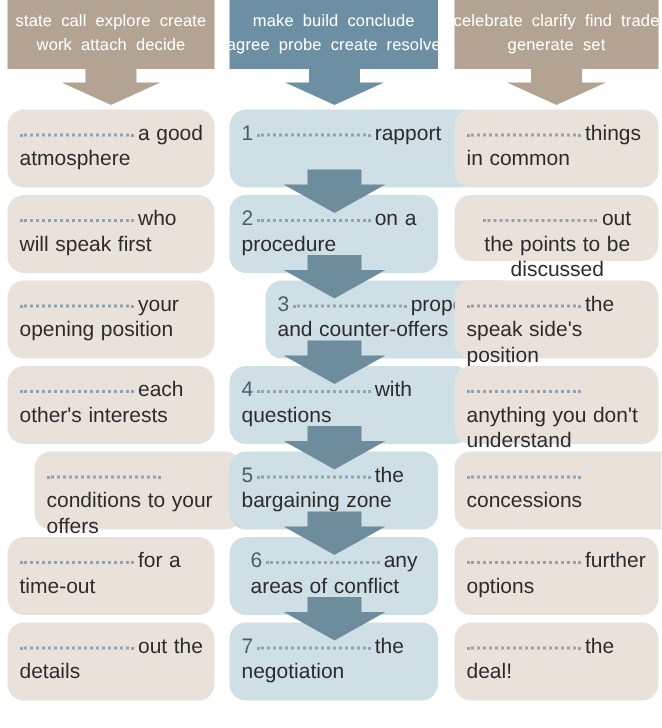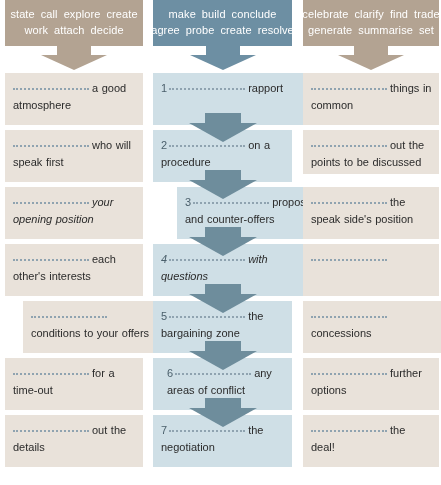--- a/index.html
+++ b/index.html
@@ -83,23 +83,24 @@
   }
   .header-arrow.beige { color: #b3a392; }
   .header-arrow.beige .stem { background: #b3a392; }
   .header-arrow.blue  { color: #6d8fa3; }
   .header-arrow.blue  .stem { background: #6d8fa3; }
 
   
   .box {
     position: relative;
     padding: 7px 7px 7px 8px;
-    font-size: 11px;
+    font-size: 14px;
     line-height: 17px;
     color: #2b2b2b;
+    border-radius: 11px;
   }
   .box.beige { background: #e9e2da; }
   .box.blue  { background: #cfdfe6; }
 
   .box .text {
     display: block;
     word-spacing: 0.5px;
   }
 
   .box .num {
@@ -193,38 +194,37 @@
   <div class="column col-right">
     <div class="verb-header beige">
       <div class="verb-row row-1">
         <span class="verb">celebrate</span>
         <span class="verb">clarify</span>
         <span class="verb">find</span>
         <span class="verb">trade</span>
       </div>
       <div class="verb-row row-2">
         <span class="verb">generate</span>
-        <span class="verb">summarise</span>
         <span class="verb">set</span>
       </div>
     </div>
     <div class="header-arrow beige">
       <div class="stem"></div>
       <div class="head"></div>
     </div>
   </div>
 
   <div id="boxes-layer">
       <div class="box beige" style="position: absolute; left: 5px; top: 73px; width: 138px; height: 52px;">
         <span class="text"><span class="blank"></span><span>a good atmosphere</span></span>
       </div>
       <div class="box beige" style="position: absolute; left: 5px; top: 130px; width: 138px; height: 52px;">
         <span class="text"><span class="blank"></span><span>who will speak first</span></span>
       </div>
-      <div class="box beige" style="position: absolute; left: 5px; top: 187px; width: 138px; height: 52px; font-style: italic;">
+      <div class="box beige" style="position: absolute; left: 5px; top: 187px; width: 138px; height: 52px;">
         <span class="text"><span class="blank"></span><span>your opening position</span></span>
       </div>
       <div class="box beige" style="position: absolute; left: 5px; top: 244px; width: 138px; height: 52px;">
         <span class="text"><span class="blank"></span><span>each other's interests</span></span>
       </div>
       <div class="box beige" style="position: absolute; left: 23px; top: 301px; width: 138px; height: 52px;">
         <span class="text"><span class="blank"></span><span>conditions to your offers</span></span>
       </div>
       <div class="box beige" style="position: absolute; left: 5px; top: 358px; width: 138px; height: 52px;">
         <span class="text"><span class="blank"></span><span>for a time-out</span></span>
@@ -234,43 +234,43 @@
       </div>
       <div class="box blue" style="position: absolute; left: 153px; top: 73px; width: 167px; height: 52px;">
         <span class="text"><span class="num">1</span><span class="blank"></span><span>rapport</span></span>
       </div>
       <div class="box blue" style="position: absolute; left: 153px; top: 130px; width: 139px; height: 52px;">
         <span class="text"><span class="num">2</span><span class="blank"></span><span>on a procedure</span></span>
       </div>
       <div class="box blue" style="position: absolute; left: 153px; top: 187px; width: 168px; height: 52px; margin-left: 24px;">
         <span class="text"><span class="num">3</span><span class="blank"></span><span>proposals and counter-offers</span></span>
       </div>
-      <div class="box blue" style="position: absolute; left: 153px; top: 244px; width: 161px; height: 52px; font-style: italic;">
+      <div class="box blue" style="position: absolute; left: 153px; top: 244px; width: 161px; height: 52px;">
         <span class="text"><span class="num">4</span><span class="blank"></span><span>with questions</span></span>
       </div>
       <div class="box blue" style="position: absolute; left: 153px; top: 301px; width: 139px; height: 52px;">
         <span class="text"><span class="num">5</span><span class="blank"></span><span>the bargaining zone</span></span>
       </div>
       <div class="box blue" style="position: absolute; left: 153px; top: 358px; width: 139px; height: 52px; padding-left: 14px;">
         <span class="text"><span class="num">6</span><span class="blank"></span><span>any areas of conflict</span></span>
       </div>
       <div class="box blue" style="position: absolute; left: 153px; top: 415px; width: 139px; height: 52px;">
         <span class="text"><span class="num">7</span><span class="blank"></span><span>the negotiation</span></span>
       </div>
       <div class="box beige" style="position: absolute; left: 303px; top: 73px; width: 136px; height: 52px;">
         <span class="text"><span class="blank"></span><span>things in common</span></span>
       </div>
-      <div class="box beige" style="position: absolute; left: 303px; top: 130px; width: 136px; height: 44px;">
+      <div class="box beige" style="position: absolute; left: 303px; top: 130px; width: 136px; height: 44px; text-align: center;">
         <span class="text"><span class="blank"></span><span>out the points to be discussed</span></span>
       </div>
       <div class="box beige" style="position: absolute; left: 303px; top: 187px; width: 136px; height: 52px;">
         <span class="text"><span class="blank"></span><span>the speak side's position</span></span>
       </div>
       <div class="box beige" style="position: absolute; left: 303px; top: 244px; width: 136px; height: 52px;">
-        <span class="text"><span class="blank"></span></span>
+        <span class="text"><span class="blank"></span><span>anything you don't understand</span></span>
       </div>
       <div class="box beige" style="position: absolute; left: 303px; top: 301px; width: 152px; height: 52px;">
         <span class="text"><span class="blank"></span><span>concessions</span></span>
       </div>
       <div class="box beige" style="position: absolute; left: 303px; top: 358px; width: 136px; height: 52px;">
         <span class="text"><span class="blank"></span><span>further options</span></span>
       </div>
       <div class="box beige" style="position: absolute; left: 303px; top: 415px; width: 136px; height: 52px;">
         <span class="text"><span class="blank"></span><span>the deal!</span></span>
       </div>

